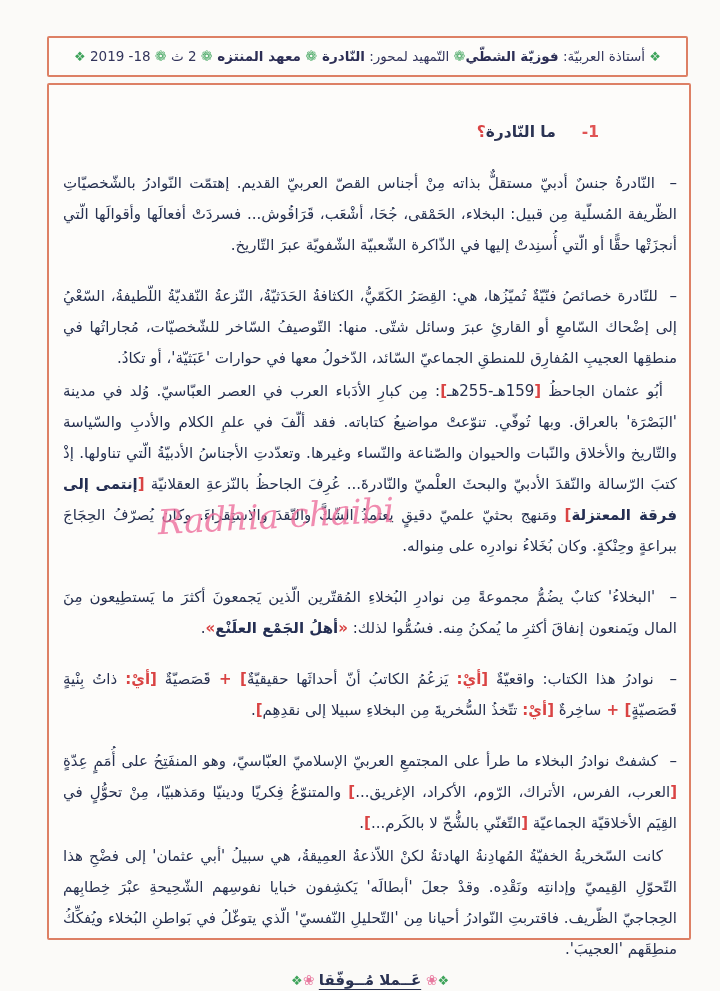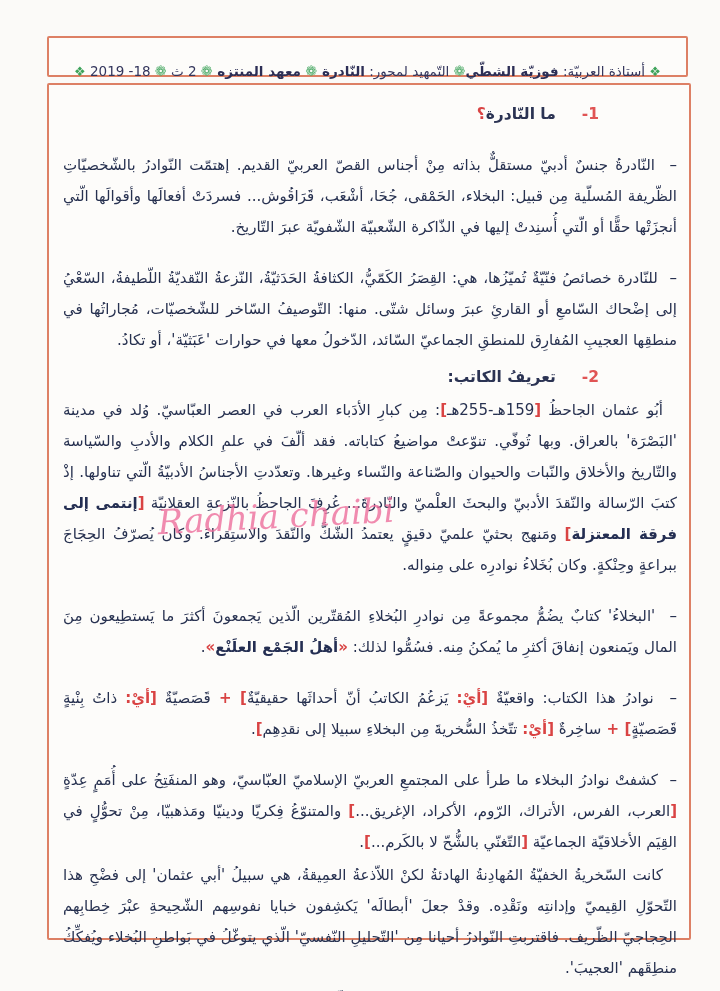--- a/index.html
+++ b/index.html
@@ -6,29 +6,29 @@
   body{
     width:720px;height:991px;position:relative;overflow:hidden;
     background:#fbfaf8;
     font-family:"DejaVu Sans", sans-serif;
   }
   .frame{position:absolute;border:2.5px solid #dd8065;background:#fdfcfa;border-radius:2px;}
   #header-box{left:47px;top:36px;width:637px;height:37px;}
   #content-box{left:47px;top:83px;width:640px;height:853px;}
   #header-line{
     direction:rtl;text-align:center;line-height:34px;font-size:13.5px;color:#33355c;
-    padding:16px 6px;white-space:nowrap;
+    padding:1px 6px;white-space:nowrap;
   }
   #doc{
     direction:rtl;text-align:justify;color:#273150;
     padding:8px 12px 0 14px;font-size:15px;line-height:31px;
     height:100%;box-sizing:border-box;display:flex;flex-direction:column;
   }
   .blk{margin:2px 0;}
-  .blk-h{padding-right:78px;margin-top:6px;font-size:15.5px;}
+  .blk-h{padding-right:78px;margin-top:24px;font-size:15.5px;}
   .blk-p{margin-top:20px;}
   .blk-pi{margin-top:0;text-indent:14px;}
   .seg{white-space:pre-wrap;}
   .sg-d{color:#3da35a;font-size:13px;}          
   .sg-f{color:#4aa965;font-size:14px;}          
   .sg-p{color:#e8799f;font-size:14px;}          
   .sg-t{color:#33355c;}
   .sg-b{color:#2c2e55;font-weight:bold;}
   .sg-m{color:#e05454;font-weight:bold;margin-left:26px;}
   .sg-h{color:#2b3353;font-weight:bold;}
@@ -52,21 +52,20 @@
 <div id="header-box" class="frame">
   <div id="header-line"><span class="seg sg-d">❖</span><span class="seg sg-t"> أستاذة العربيّة: </span><span class="seg sg-b">فوزيّة الشطّي</span><span class="seg sg-f">❁</span><span class="seg sg-t"> التّمهيد لمحور: </span><span class="seg sg-b">النّادرة </span><span class="seg sg-f">❁</span><span class="seg sg-b"> معهد المنتزه </span><span class="seg sg-f">❁</span><span class="seg sg-t"> 2 ث </span><span class="seg sg-f">❁</span><span class="seg sg-t"> 18- 2019 </span><span class="seg sg-d">❖</span></div>
 </div>
 
 <div id="content-box" class="frame">
   <div id="doc">
     <div id="blocks">
         <div class="blk blk-h"><span class="seg sg-m">1-</span><span class="seg sg-h">ما النّادرة</span><span class="seg sg-r">؟</span></div>
         <div class="blk blk-p"><span class="seg sg-x">–  النّادرةُ جنسٌ أدبيّ مستقلٌّ بذاته مِنْ أجناس القصّ العربيّ القديم. إهتمّت النّوادرُ بالشّخصيّاتِ الظّريفة المُسلّية مِن قبيل: البخلاء، الحَمْقى، جُحَا، أشْعَب، قَرَاقُوش... فسردَتْ أفعالَها وأقوالَها الّتي أنجزَتْها حقًّا أو الّتي أُسنِدتْ إليها في الذّاكرة الشّعبيّة الشّفويّة عبرَ التّاريخ.</span></div>
         <div class="blk blk-p"><span class="seg sg-x">–  للنّادرة خصائصُ فنّيّةٌ تُميّزُها، هي: القِصَرُ الكَمّيُّ، الكثافةُ الحَدَثيّةُ، النّزعةُ النّقديّةُ اللّطيفةُ، السّعْيُ إلى إضْحاك السّامعِ أو القارئِ عبرَ وسائل شتّى. منها: التّوصيفُ السّاخر للشّخصيّات، مُجاراتُها في منطقِها العجيبِ المُفارِق للمنطقِ الجماعيّ السّائد، الدّخولُ معها في حوارات 'عَبَثيّة'، أو تكادُ.</span></div>
-        <div class="blk blk-h"><span class="seg sg-m">2-</span><span class="seg sg-h">تعريفُ الكاتب:</span></div>
         <div class="blk blk-pi"><span class="seg sg-x">أبُو عثمان الجاحظُ </span><span class="seg sg-r">[</span><span class="seg sg-x">159هـ-255هـ</span><span class="seg sg-r">]</span><span class="seg sg-x">: مِن كبارِ الأدَباء العرب في العصر العبّاسيّ. وُلد في مدينة 'البَصْرَة' بالعراق. وبها تُوفّي. تنوّعتْ مواضيعُ كتاباته. فقد ألّفَ في علمِ الكلام والأدبِ والسّياسة والتّاريخ والأخلاق والنّبات والحيوان والصّناعة والنّساء وغيرها. وتعدّدتِ الأجناسُ الأدبيّةُ الّتي تناولها. إذْ كتبَ الرّسالة والنّقدَ الأدبيّ والبحثَ العلْميّ والنّادرةَ... عُرِفَ الجاحظُ بالنّزعةِ العقلانيّة </span><span class="seg sg-r">[</span><span class="seg sg-s">إنتمى إلى فرقة المعتزلة</span><span class="seg sg-r">]</span><span class="seg sg-x"> ومَنهج بحثيّ علميّ دقيقٍ يعتمدُ الشّكَّ والنّقدَ والاستِقراءَ. وكان يُصرّفُ الحِجَاجَ ببراعةٍ وحِنْكةٍ. وكان بُخَلاءُ نوادرِه على مِنواله.</span></div>
         <div class="blk blk-p"><span class="seg sg-x">–  'البخلاءُ' كتابٌ يضُمُّ مجموعةً مِن نوادرِ البُخلاءِ المُقتّرين الّذين يَجمعونَ أكثرَ ما يَستطِيعون مِنَ المال ويَمنعون إنفاقَ أكثرِ ما يُمكنُ مِنه. فسُمُّوا لذلك: </span><span class="seg sg-r">«</span><span class="seg sg-s">أهلُ الجَمْع العلَنْع</span><span class="seg sg-r">»</span><span class="seg sg-x">.</span></div>
         <div class="blk blk-p"><span class="seg sg-x">–  نوادرُ هذا الكتاب: واقعيّةٌ </span><span class="seg sg-r">[أيْ:</span><span class="seg sg-x"> يَزعُمُ الكاتبُ أنّ أحداثَها حقيقيّةٌ</span><span class="seg sg-r">]</span><span class="seg sg-r"> + </span><span class="seg sg-x">قَصَصيّةٌ </span><span class="seg sg-r">[أيْ:</span><span class="seg sg-x"> ذاتُ بِنْيةٍ قَصَصيّةٍ</span><span class="seg sg-r">]</span><span class="seg sg-r"> + </span><span class="seg sg-x">ساخِرةٌ </span><span class="seg sg-r">[أيْ:</span><span class="seg sg-x"> تتّخذُ السُّخريةَ مِن البخلاءِ سبيلا إلى نقدِهِم</span><span class="seg sg-r">]</span><span class="seg sg-x">.</span></div>
         <div class="blk blk-p"><span class="seg sg-x">–  كشفتْ نوادرُ البخلاء ما طرأ على المجتمعِ العربيّ الإسلاميّ العبّاسيّ، وهو المنفَتِحُ على أُمَمٍ عِدّةٍ </span><span class="seg sg-r">[</span><span class="seg sg-x">العرب، الفرس، الأتراك، الرّوم، الأكراد، الإغريق...</span><span class="seg sg-r">]</span><span class="seg sg-x"> والمتنوّعُ فِكريّا ودينيّا ومَذهبيّا، مِنْ تحوُّلٍ في القِيَم الأخلاقيّة الجماعيّة </span><span class="seg sg-r">[</span><span class="seg sg-x">التّغنّي بالشُّحّ لا بالكَرم...</span><span class="seg sg-r">]</span><span class="seg sg-x">.</span></div>
         <div class="blk blk-pi"><span class="seg sg-x">كانت السّخريةُ الخفيّةُ المُهادِنةُ الهادئةُ لكنْ اللاّذعةُ العمِيقةُ، هي سبيلُ 'أبي عثمان' إلى فضْحِ هذا التّحوّلِ القِيميّ وإدانتِه ونَقْدِه. وقدْ جعلَ 'أبطالَه' يَكشِفون خبايا نفوسِهم الشّحِيحةِ عبْرَ خِطابِهم الحِجاجيّ الظّريف. فاقتربتِ النّوادرُ أحيانا مِن 'التّحليلِ النّفسيّ' الّذي يتوغّلُ في بَواطنِ البُخلاء ويُفكِّكُ منطِقَهم 'العجيبَ'.</span></div>
       </div>
     <div id="footer-line"><span class="seg sg-d">❖</span><span class="seg sg-p">❀ </span><span class="seg sg-u">عَــملا مُــوفّقا</span><span class="seg sg-p"> ❀</span><span class="seg sg-d">❖</span></div>
   </div>
 </div>
 

